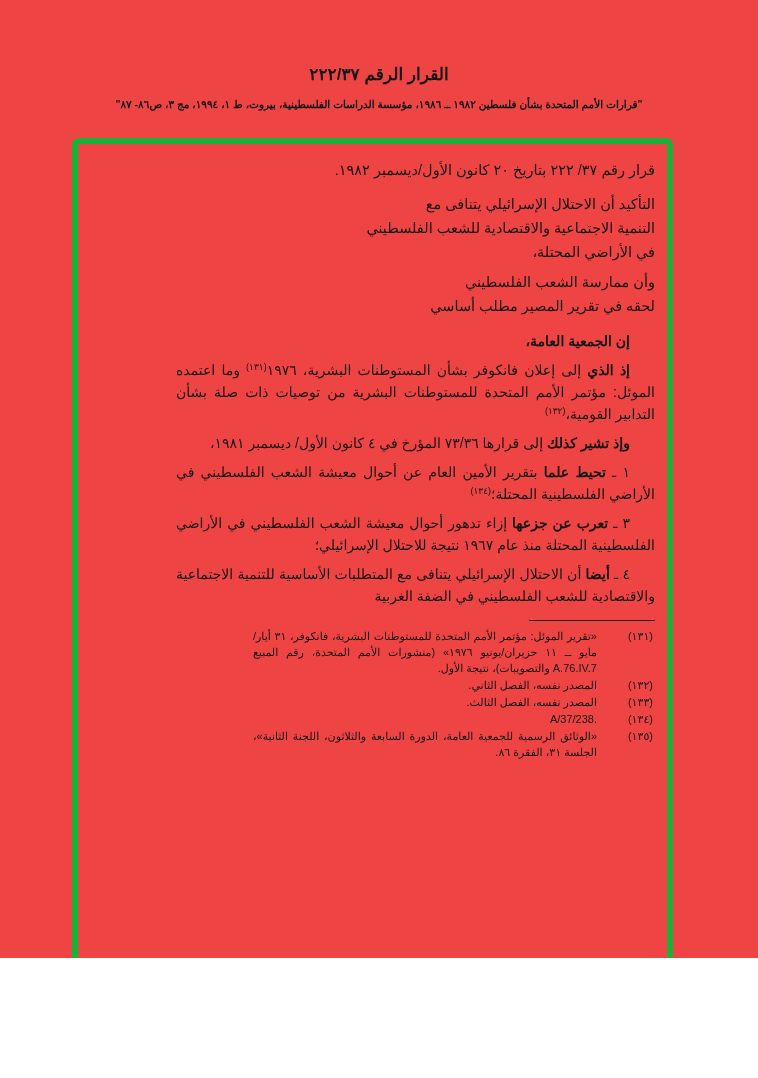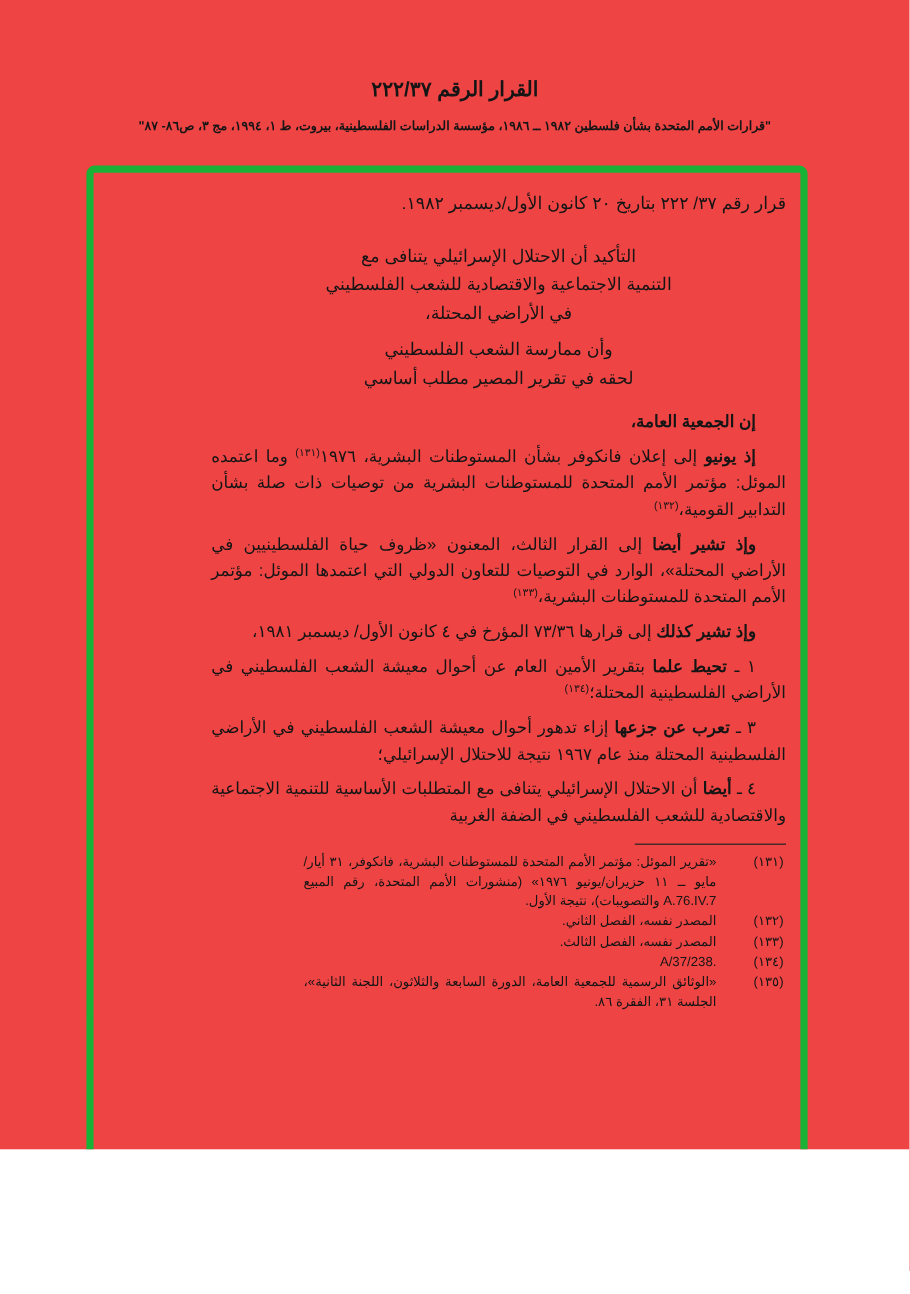--- a/index.html
+++ b/index.html
@@ -32,23 +32,22 @@
     border:6px solid #19b237;
     border-radius:7px;
     padding:10px 12px 8px 98px;
     overflow:hidden;
   }
   .res-heading {
     font-size:14.5px; line-height:24px;
     margin-top:4px;
   }
   .res-center {
-    text-align:center;
     font-size:14.5px; line-height:24px;
-    margin-top:20px;
+    margin-top:10px;
   }
   .res-center .gap { height:6px; }
   .opening {
     margin-top:12px;
     padding-right:25px;
     font-weight:bold;
     font-size:14px; line-height:22px;
   }
   .para {
     font-size:14px; line-height:22px;
@@ -104,22 +103,21 @@
         <div>التنمية الاجتماعية والاقتصادية للشعب الفلسطيني</div>
         <div>في الأراضي المحتلة،</div>
         <div class="gap"></div>
         <div>وأن ممارسة الشعب الفلسطيني</div>
         <div>لحقه في تقرير المصير مطلب أساسي</div>
       </div>
 
     <div class="opening">إن الجمعية العامة،</div>
 
     <div id="paragraphs">
-        <div class="para"><b>إذ يونيو</b><span> إلى إعلان فانكوفر بشأن المستوطنات البشرية، ١٩٧٦</span><sup class="fnref">(١٣١)</sup><span> وما اعتمده الموئل: مؤتمر الأمم المتحدة للمستوطنات البشرية من توصيات ذات صلة بشأن التدابير القومية،</span><sup class="fnref">(١٣٢)</sup></div>
-        <div class="para"><b>وإذ تشير أيضا</b><span> إلى القرار الثالث، المعنون «ظروف حياة الفلسطينيين في الأراضي المحتلة»، الوارد في التوصيات للتعاون الدولي التي اعتمدها الموئل: مؤتمر الأمم المتحدة للمستوطنات البشرية،</span><sup class="fnref">(١٣٣)</sup></div>
+        <div class="para"><b>إذ الذي</b><span> إلى إعلان فانكوفر بشأن المستوطنات البشرية، ١٩٧٦</span><sup class="fnref">(١٣١)</sup><span> وما اعتمده الموئل: مؤتمر الأمم المتحدة للمستوطنات البشرية من توصيات ذات صلة بشأن التدابير القومية،</span><sup class="fnref">(١٣٢)</sup></div>
         <div class="para"><b>وإذ تشير كذلك</b><span> إلى قرارها ٧٣/٣٦ المؤرخ في ٤ كانون الأول/ ديسمبر ١٩٨١،</span></div>
         <div class="para"><span>١ ـ </span><b>تحيط علما</b><span> بتقرير الأمين العام عن أحوال معيشة الشعب الفلسطيني في الأراضي الفلسطينية المحتلة؛</span><sup class="fnref">(١٣٤)</sup></div>
         <div class="para"><span>٣ ـ </span><b>تعرب عن جزعها</b><span> إزاء تدهور أحوال معيشة الشعب الفلسطيني في الأراضي الفلسطينية المحتلة منذ عام ١٩٦٧ نتيجة للاحتلال الإسرائيلي؛</span></div>
         <div class="para"><span>٤ ـ </span><b>أيضا</b><span> أن الاحتلال الإسرائيلي يتنافى مع المتطلبات الأساسية للتنمية الاجتماعية والاقتصادية للشعب الفلسطيني في الضفة الغربية</span></div>
       </div>
 
     <div class="fn-sep"></div>
 
     <div class="footnotes" id="footnotes">
         <div class="footnote"><span class="marker">(١٣١)</span><span>«تقرير الموئل: مؤتمر الأمم المتحدة للمستوطنات البشرية، فانكوفر، ٣١ أيار/مايو ــ ١١ حزيران/يونيو ١٩٧٦» (منشورات الأمم المتحدة، رقم المبيع </span><span dir="ltr">A.76.IV.7</span><span> والتصويبات)، نتيجة الأول.</span></div>

